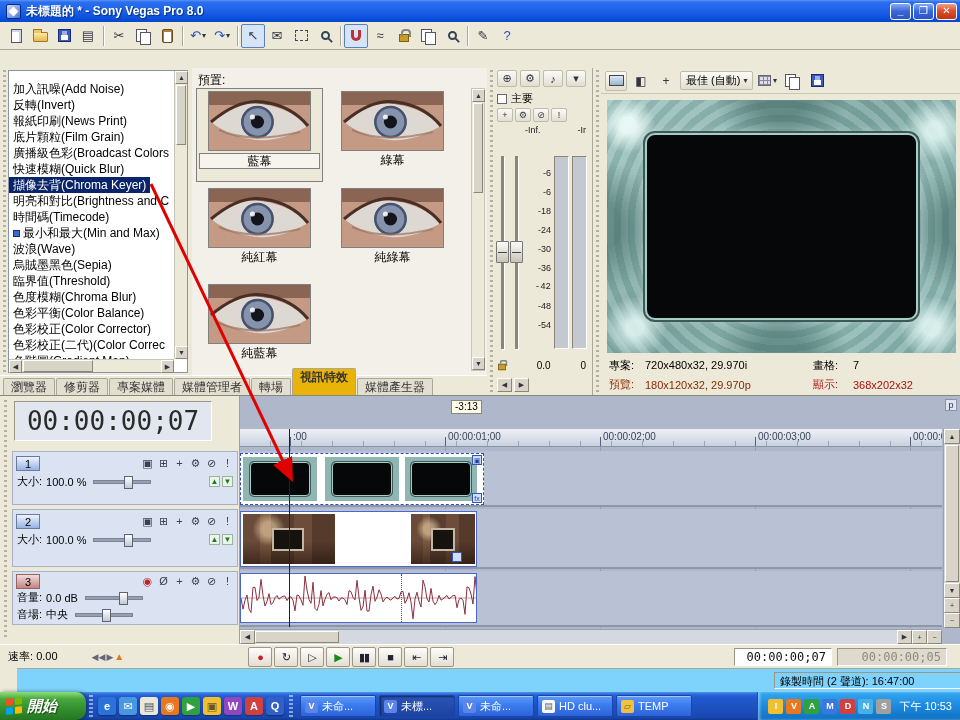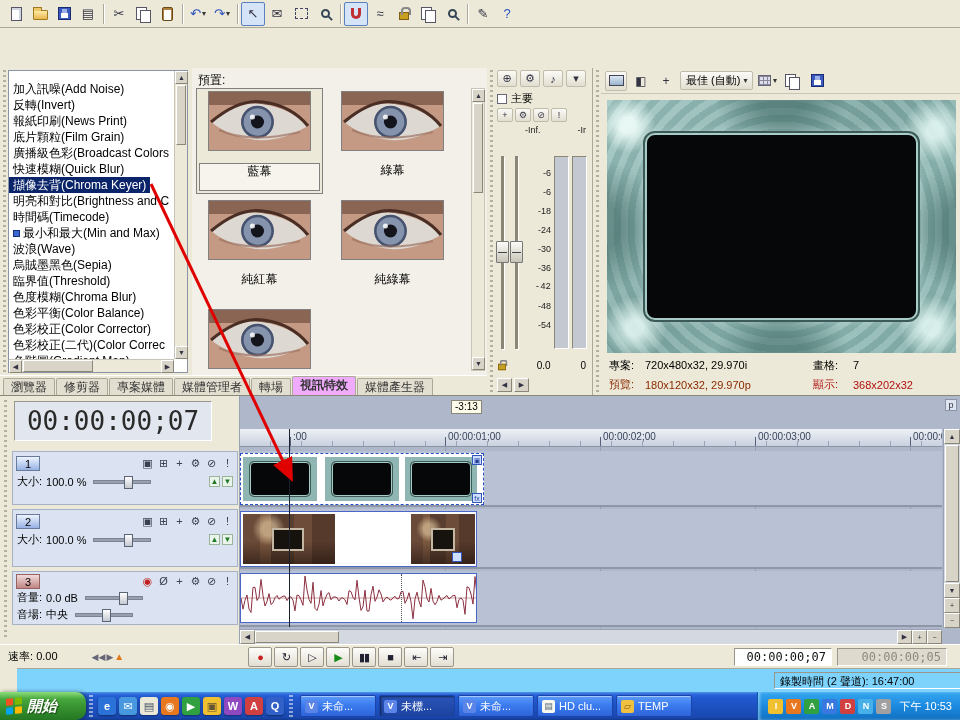--- a/index.html
+++ b/index.html
@@ -66,27 +66,27 @@
 .hscrollbar .sthumb{width:70px;margin:0 1px}
 .hscrollbar .spacer{flex:1}
 
 .presets-panel{position:absolute;left:192px;top:0;width:295px;height:307px;background:#f2f0e8}
 .presets-label{padding:4px 6px 2px}
 .preset-grid{position:absolute;left:4px;top:20px;right:18px;bottom:0;display:flex;flex-wrap:wrap;gap:3px 6px;overflow:hidden}
 .preset-cell{width:127px;display:flex;flex-direction:column;align-items:center;padding:2px;border:1px solid transparent}
 .preset-cell.selected{border-color:#808080;background:#ece9d8}
 .preset-thumb{width:103px;height:60px;border:1px solid #808080;background:#c49a85;overflow:hidden}
 .preset-thumb svg{display:block;width:100%;height:100%}
-.preset-label{margin-top:12px;height:28px;line-height:15px;padding:0 12px}
+.preset-label{margin-top:2px;height:16px;line-height:15px;padding:0 12px}
 .preset-cell.selected .preset-label{border:1px solid #808080;background:#f6f4ec;width:100%;text-align:center}
 .presets-vscroll{position:absolute;right:2px;top:20px;bottom:4px;width:14px;background:#ece9d8;border:1px solid #c8c4b8;display:flex;flex-direction:column}
 
 .tabs-row{position:absolute;left:0;bottom:0;height:20px;width:487px;background:#ece9d8;display:flex;align-items:flex-end;border-top:1px solid #fff;padding-left:2px}
 .tab{height:17px;line-height:16px;padding:0 7px;margin-left:1px;border:1px solid #aca899;border-bottom:none;border-radius:2px 2px 0 0;background:#e2ded0;color:#333;white-space:nowrap}
-.tab.active{background:#f0abfc;font-weight:bold;height:19px}
+.tab.active{background:#eab308;font-weight:bold;height:27px}
 
 
 .mixer{width:106px;position:relative;background:#ece9d8;border-right:1px solid #aca899}
 .mixer-inner{position:absolute;left:8px;right:0;top:0;bottom:0}
 .mx-toolbar{height:20px;display:flex;gap:3px;padding:2px 2px 0}
 .mxbtn{width:20px;height:17px;border:1px solid #c0bcac;border-radius:2px;background:linear-gradient(#fbfaf6,#e2ded0);display:flex;align-items:center;justify-content:center;font-size:11px;color:#334}
 .mx-master{display:flex;align-items:center;gap:4px;padding:3px 2px 1px;font-size:11px}
 .mx-chk{width:10px;height:10px;border:1px solid #667;background:#fff}
 .mx-fxrow{display:flex;gap:2px;padding:1px 2px}
 .mx-fxrow .mxbtn{width:16px;height:14px;font-size:9px}
@@ -212,20 +212,27 @@
 .clock{color:#fff;font-size:11px;margin-left:4px;white-space:nowrap}
 
 
 .arrow-overlay{position:absolute;left:0;top:0;z-index:60;pointer-events:none}
 </style>
 </head>
 <body>
 
 <div class="screen">
 
+  <div class="titlebar">
+    <span class="app-icon"></span>
+    <span class="title-text">未標題的 * - Sony Vegas Pro 8.0</span>
+    <span class="cap-btn cap-min">_</span>
+    <span class="cap-btn cap-max">❐</span>
+    <span class="cap-btn cap-close">✕</span>
+  </div>
 
 
   <div class="toolbar" id="maintoolbar">
       <div class="tbtn">
         <span class="sh sh-doc"></span>
       </div>
       <div class="tbtn">
         <span class="sh sh-folder"></span>
       </div>
       <div class="tbtn">

